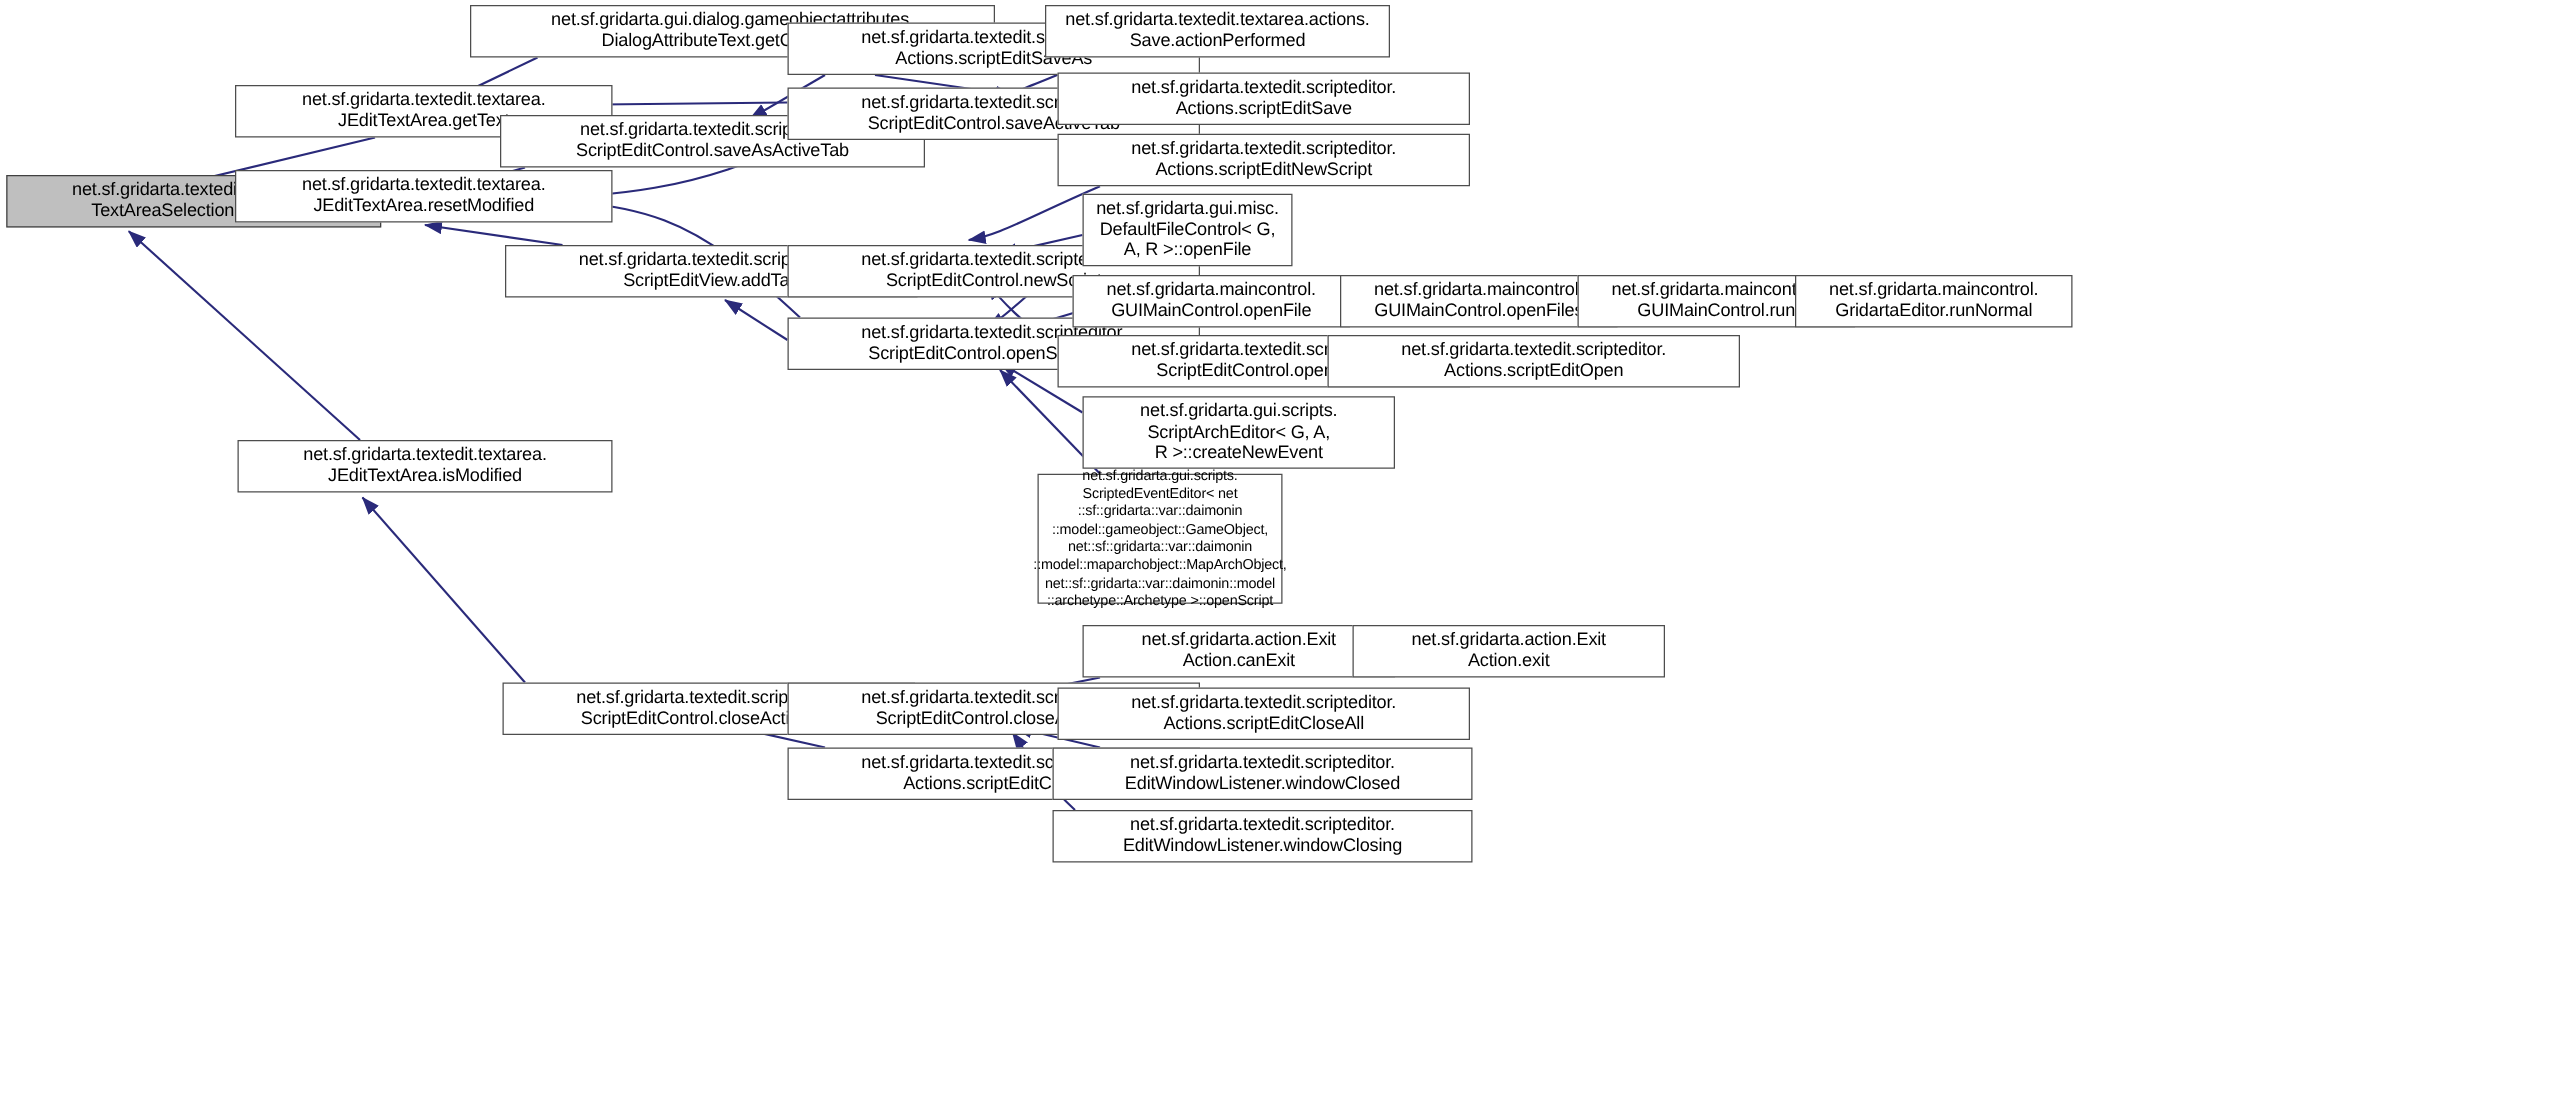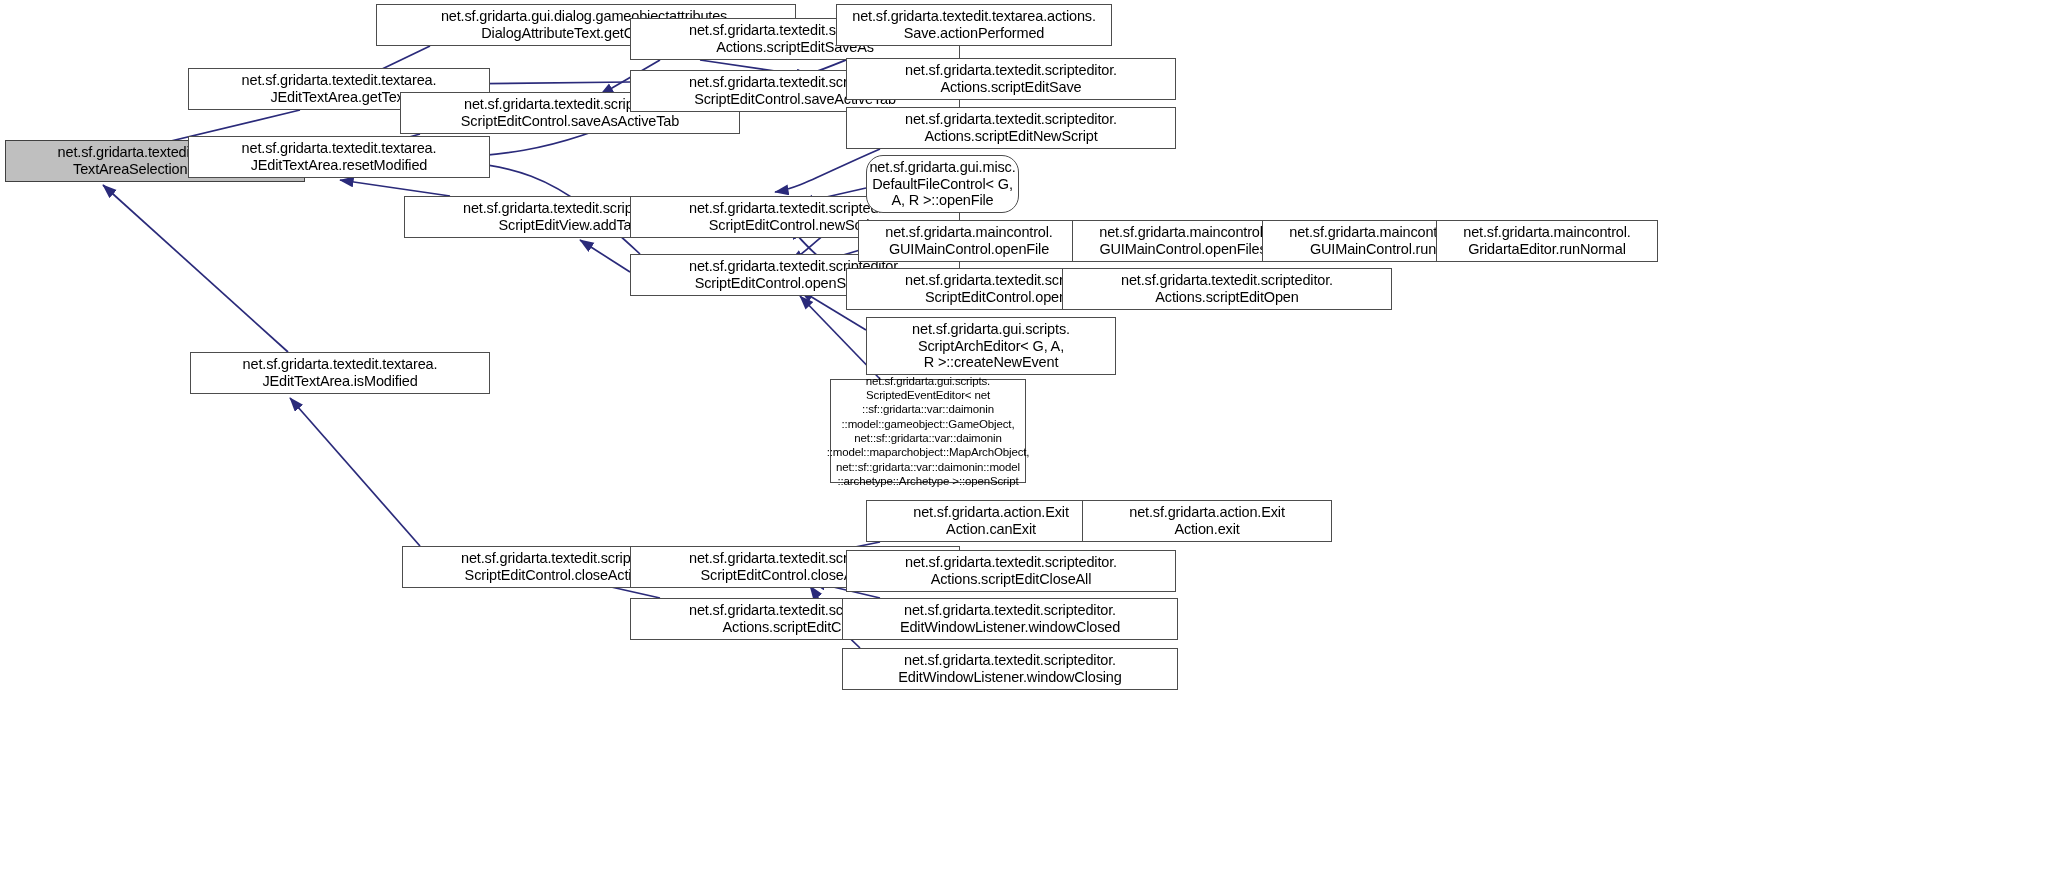--- a/index.html
+++ b/index.html
@@ -92,21 +92,21 @@
       <div class="node" style="left: 630px; top: 546px; width: 330px; height: 42px;">net.sf.gridarta.textedit.scripteditor.
 ScriptEditControl.closeAllTabs</div>
       <div class="node" style="left: 630px; top: 598px; width: 330px; height: 42px;">net.sf.gridarta.textedit.scripteditor.
 Actions.scriptEditClose</div>
       <div class="node" style="left: 836px; top: 4px; width: 276px; height: 42px;">net.sf.gridarta.textedit.textarea.actions.
 Save.actionPerformed</div>
       <div class="node" style="left: 846px; top: 58px; width: 330px; height: 42px;">net.sf.gridarta.textedit.scripteditor.
 Actions.scriptEditSave</div>
       <div class="node" style="left: 846px; top: 107px; width: 330px; height: 42px;">net.sf.gridarta.textedit.scripteditor.
 Actions.scriptEditNewScript</div>
-      <div class="node" style="left: 866px; top: 155px; width: 153px; height: 58px; border-radius: 17px;">net.sf.gridarta.gui.misc.
+      <div class="node" style="left: 866px; top: 155px; width: 168px; height: 58px;">net.sf.gridarta.gui.misc.
 DefaultFileControl&lt; G,
 A, R &gt;::openFile</div>
       <div class="node" style="left: 858px; top: 220px; width: 222px; height: 42px;">net.sf.gridarta.maincontrol.
 GUIMainControl.openFile</div>
       <div class="node" style="left: 846px; top: 268px; width: 330px; height: 42px;">net.sf.gridarta.textedit.scripteditor.
 ScriptEditControl.openUser</div>
       <div class="node" style="left: 866px; top: 317px; width: 250px; height: 58px;">net.sf.gridarta.gui.scripts.
 ScriptArchEditor&lt; G, A,
 R &gt;::createNewEvent</div>
       <div class="node" style="left: 830px; top: 379px; width: 196px; height: 104px; font-size: 11.5px; line-height: 1.25;">net.sf.gridarta.gui.scripts.

